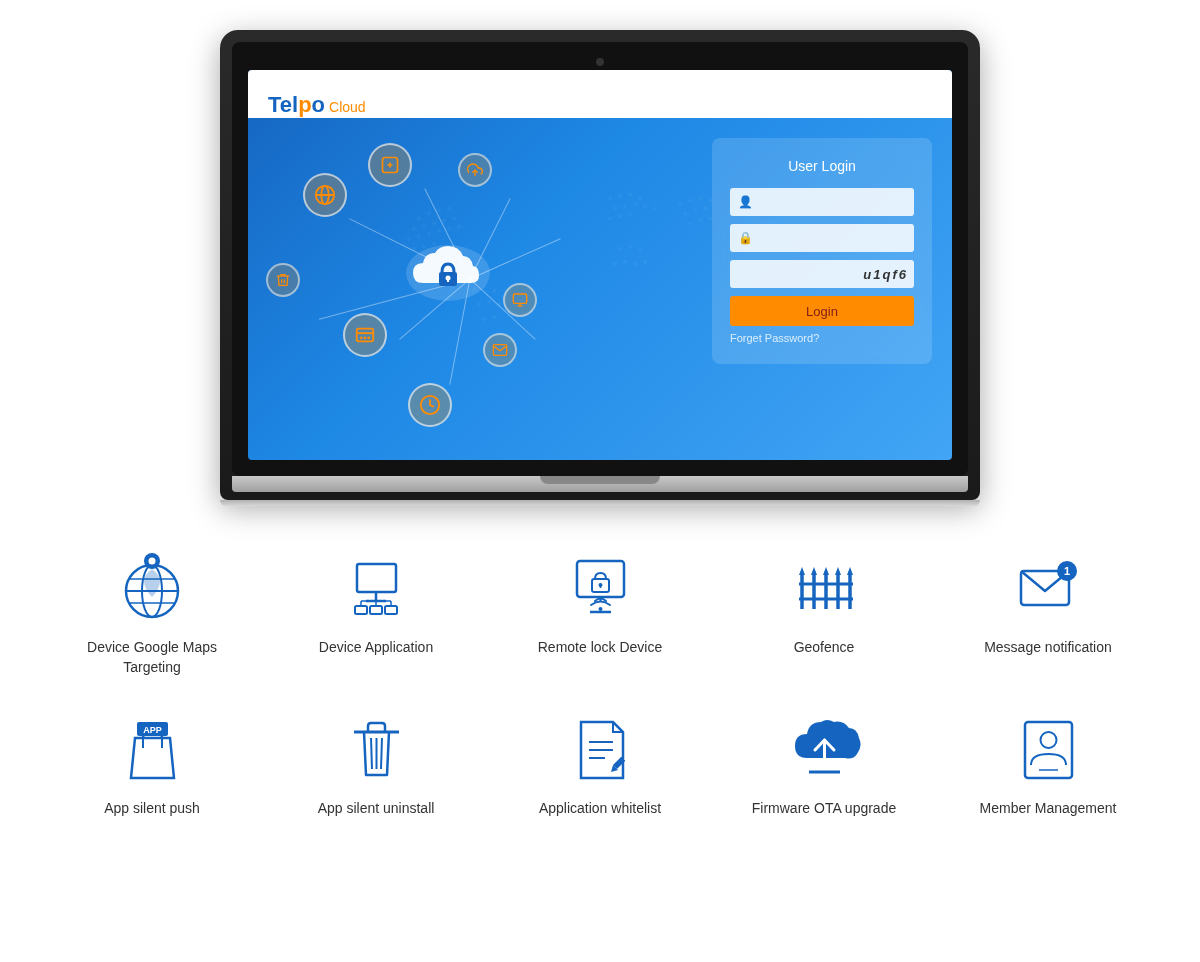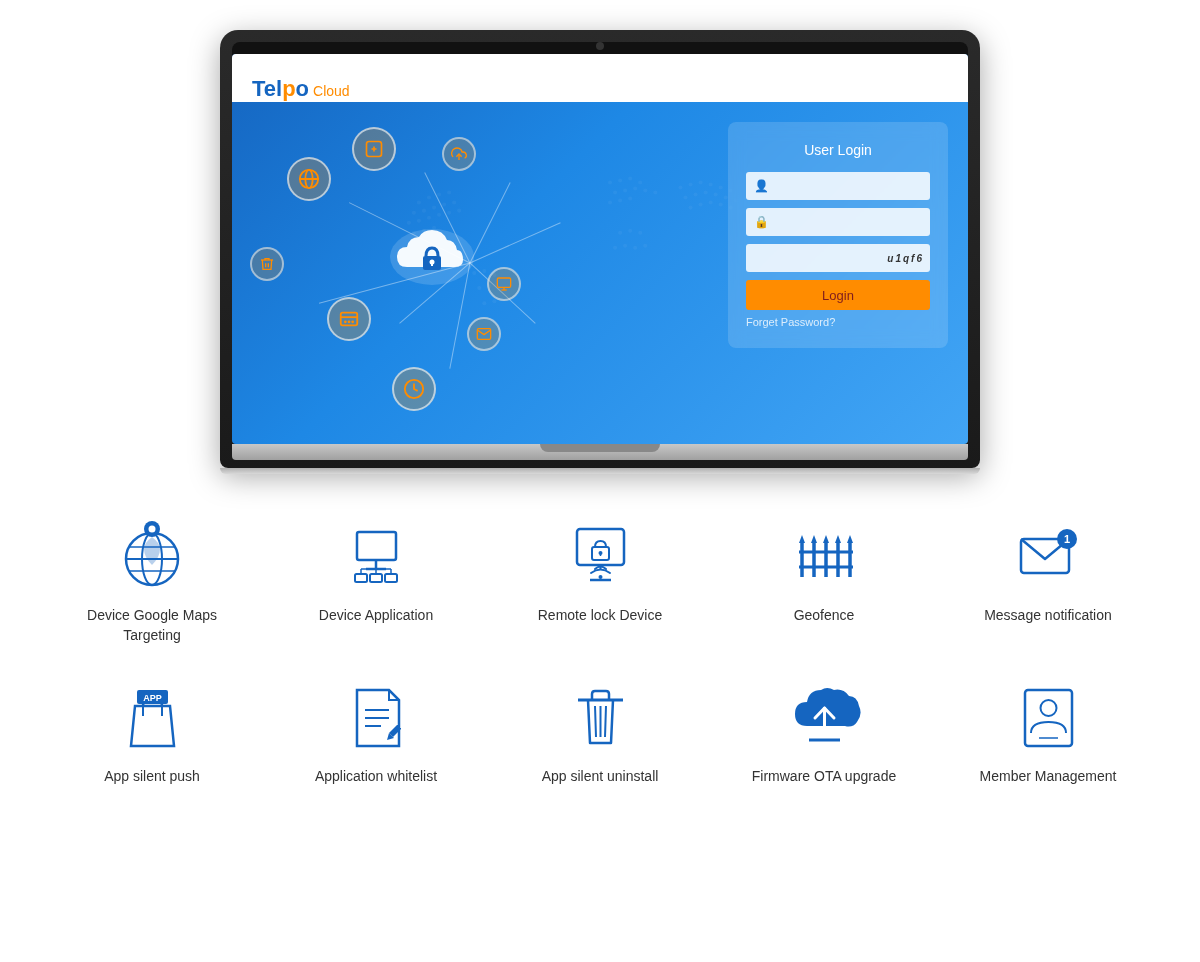--- a/index.html
+++ b/index.html
@@ -30,21 +30,21 @@
     .laptop-outer {
       background: linear-gradient(180deg, #2a2a2a 0%, #1a1a1a 100%);
       border-radius: 18px 18px 8px 8px;
       padding: 12px 12px 8px 12px;
       box-shadow: 0 8px 30px rgba(0,0,0,0.35);
     }
 
     .laptop-screen-bezel {
       background: #111;
       border-radius: 8px;
-      padding: 0;
+      padding: 16px;
       position: relative;
     }
 
     .laptop-screen-bezel::before {
       content: '';
       display: block;
       width: 8px;
       height: 8px;
       background: #333;
       border-radius: 50%;
@@ -197,21 +197,21 @@
       height: 28px;
       width: 100%;
       margin-bottom: 8px;
       display: flex;
       align-items: center;
       justify-content: flex-end;
       padding-right: 6px;
     }
 
     .captcha-text {
-      font-size: 10px;
+      font-size: 13px;
       color: #333;
       letter-spacing: 2px;
       font-style: italic;
       font-weight: bold;
     }
 
     .login-btn {
       background: #ff8c00;
       color: #7f1d1d;
       border: none;
@@ -654,56 +654,56 @@
           <line x1="47" y1="28" x2="47" y2="38" stroke="#1565c0" stroke-width="2"></line>
         </svg>
       </div>
       <div class="feature-label">App silent push</div>
     </div>
 
     <div class="feature-item">
       <div class="feature-icon">
         <svg width="75" height="75" viewBox="0 0 75 75" fill="none" xmlns="http://www.w3.org/2000/svg">
 
+          <line x1="15" y1="22" x2="60" y2="22" stroke="#1565c0" stroke-width="3"></line>
+          <path d="M25 22 L27 65 L48 65 L50 22" stroke="#1565c0" stroke-width="2.5" fill="none" stroke-linejoin="round"></path>
+
+          <path d="M29 22 L29 16 Q29 13 32 13 L43 13 Q46 13 46 16 L46 22" stroke="#1565c0" stroke-width="2.5" fill="none"></path>
+
+          <line x1="32" y1="28" x2="33" y2="59" stroke="#1565c0" stroke-width="2"></line>
+          <line x1="37.5" y1="28" x2="37.5" y2="59" stroke="#1565c0" stroke-width="2"></line>
+          <line x1="43" y1="28" x2="42" y2="59" stroke="#1565c0" stroke-width="2"></line>
+        </svg>
+      </div>
+      <div class="feature-label">App silent uninstall</div>
+    </div>
+
+    <div class="feature-item">
+      <div class="feature-icon">
+        <svg width="75" height="75" viewBox="0 0 75 75" fill="none" xmlns="http://www.w3.org/2000/svg">
+
           <path d="M18 12 L50 12 L60 22 L60 68 L18 68 Z" stroke="#1565c0" stroke-width="2.5" fill="none"></path>
           <path d="M50 12 L50 22 L60 22" stroke="#1565c0" stroke-width="2" fill="none"></path>
 
           <line x1="26" y1="32" x2="50" y2="32" stroke="#1565c0" stroke-width="2"></line>
           <line x1="26" y1="40" x2="50" y2="40" stroke="#1565c0" stroke-width="2"></line>
           <line x1="26" y1="48" x2="42" y2="48" stroke="#1565c0" stroke-width="2"></line>
 
           <path d="M50 55 L58 47 L62 51 L54 59 Z" fill="#1565c0"></path>
           <line x1="58" y1="47" x2="62" y2="51" stroke="#1565c0" stroke-width="1"></line>
           <path d="M50 55 L48 62 L55 60 Z" fill="#1565c0"></path>
         </svg>
       </div>
       <div class="feature-label">Application whitelist</div>
     </div>
 
     <div class="feature-item">
       <div class="feature-icon">
         <svg width="75" height="75" viewBox="0 0 75 75" fill="none" xmlns="http://www.w3.org/2000/svg">
 
-          <line x1="15" y1="22" x2="60" y2="22" stroke="#1565c0" stroke-width="3"></line>
-          <path d="M25 22 L27 65 L48 65 L50 22" stroke="#1565c0" stroke-width="2.5" fill="none" stroke-linejoin="round"></path>
-
-          <path d="M29 22 L29 16 Q29 13 32 13 L43 13 Q46 13 46 16 L46 22" stroke="#1565c0" stroke-width="2.5" fill="none"></path>
-
-          <line x1="32" y1="28" x2="33" y2="59" stroke="#1565c0" stroke-width="2"></line>
-          <line x1="37.5" y1="28" x2="37.5" y2="59" stroke="#1565c0" stroke-width="2"></line>
-          <line x1="43" y1="28" x2="42" y2="59" stroke="#1565c0" stroke-width="2"></line>
-        </svg>
-      </div>
-      <div class="feature-label">App silent uninstall</div>
-    </div>
-
-    <div class="feature-item">
-      <div class="feature-icon">
-        <svg width="75" height="75" viewBox="0 0 75 75" fill="none" xmlns="http://www.w3.org/2000/svg">
-
           <path d="M20 48 Q8 48 8 36 Q8 24 20 24 Q22 12 34 12 Q40 8 47 12 Q56 10 62 18 Q70 18 72 28 Q76 36 70 44 Q66 50 58 48 Z" fill="#1565c0"></path>
 
           <polyline points="37.5,55 37.5,30 28,40" fill="none" stroke="white" stroke-width="3" stroke-linejoin="round" stroke-linecap="round"></polyline>
           <polyline points="37.5,30 47,40" fill="none" stroke="white" stroke-width="3" stroke-linejoin="round" stroke-linecap="round"></polyline>
 
           <line x1="22" y1="62" x2="53" y2="62" stroke="#1565c0" stroke-width="3"></line>
         </svg>
       </div>
       <div class="feature-label">Firmware OTA upgrade</div>
     </div>

